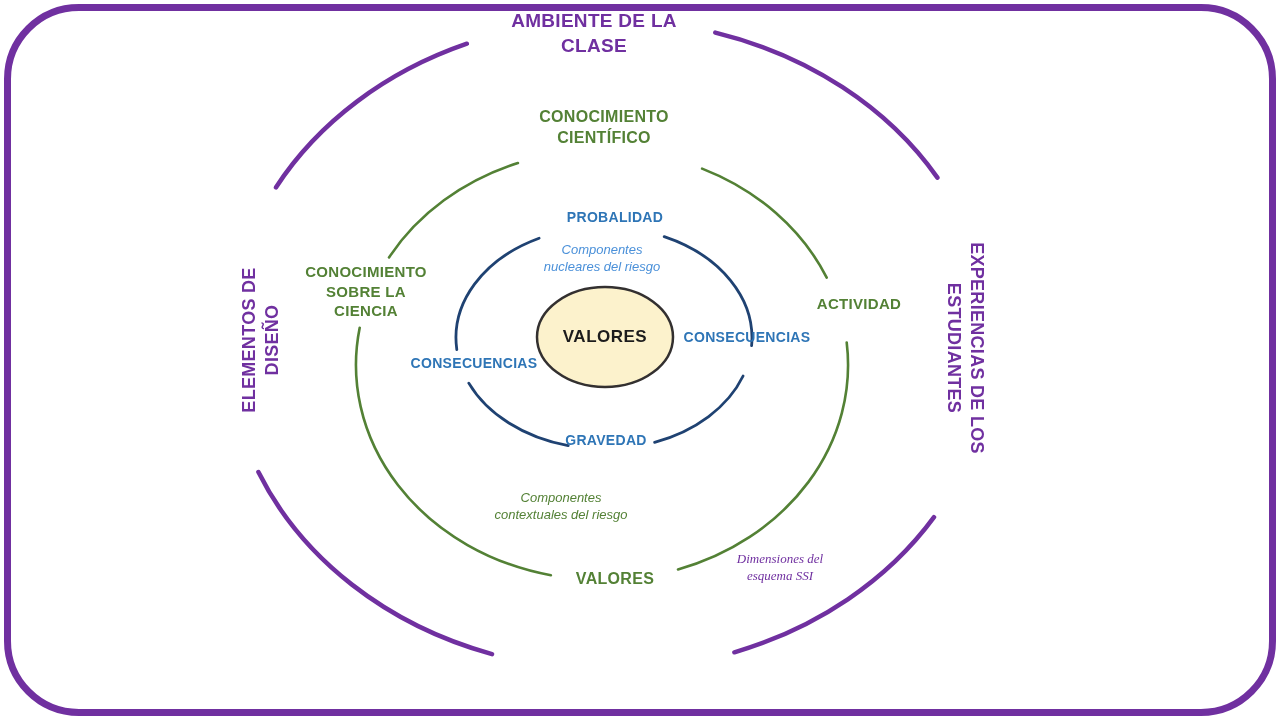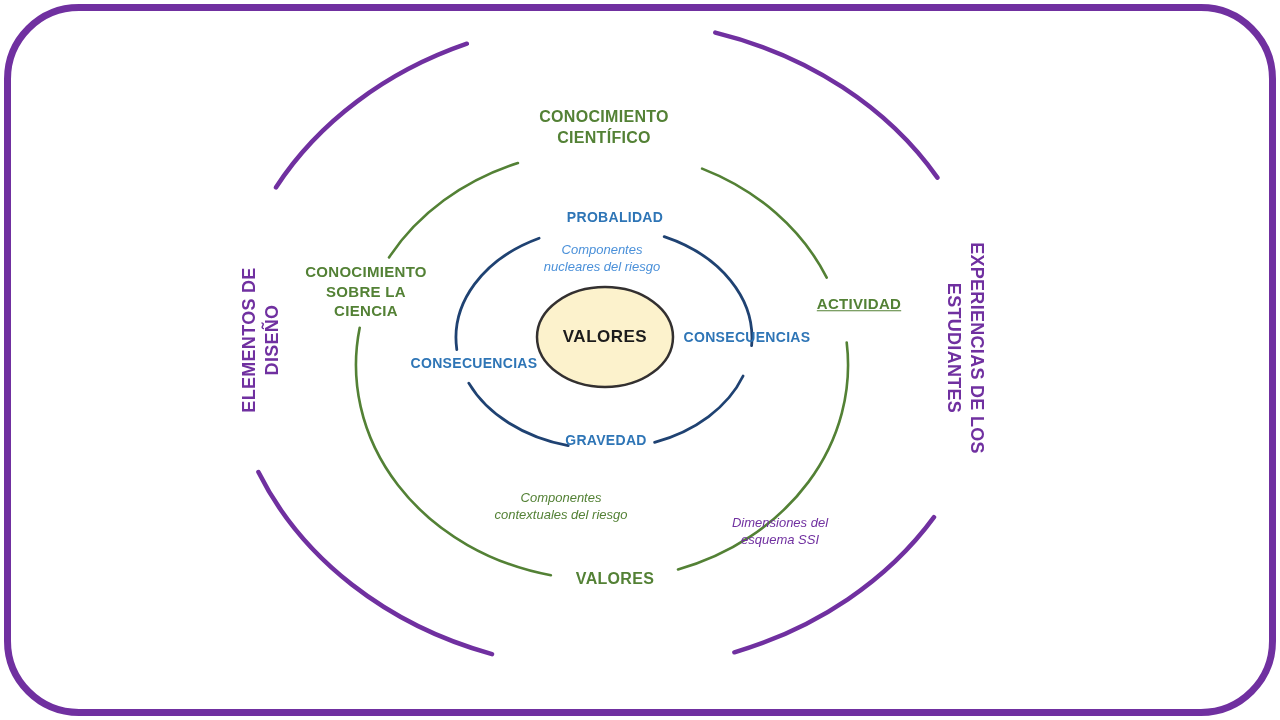--- a/index.html
+++ b/index.html
@@ -37,30 +37,32 @@
         <path d="M 359.7 327.7 A 246 215 0 0 0 550.9 575.3" fill="none" stroke-width="2.6" stroke-linecap="round" style="stroke: var(--ring_green);"></path>
         <path d="M 678.0 569.5 A 246 215 0 0 0 846.7 342.5" fill="none" stroke-width="2.6" stroke-linecap="round" style="stroke: var(--ring_green);"></path>
         <path d="M 539.1 238.2 A 148 111 0 0 0 456.8 349.6" fill="none" stroke-width="2.8" stroke-linecap="round" style="stroke: var(--ring_navy);"></path>
         <path d="M 468.8 383.1 A 148 111 0 0 0 568.2 445.7" fill="none" stroke-width="2.8" stroke-linecap="round" style="stroke: var(--ring_navy);"></path>
         <path d="M 654.6 442.3 A 148 111 0 0 0 743.1 376.0" fill="none" stroke-width="2.8" stroke-linecap="round" style="stroke: var(--ring_navy);"></path>
         <path d="M 751.6 345.7 A 148 111 0 0 0 664.2 236.6" fill="none" stroke-width="2.8" stroke-linecap="round" style="stroke: var(--ring_navy);"></path>
       </g>
     <ellipse id="center-ellipse" cx="605" cy="337" rx="68" ry="50" stroke-width="2.5" style="fill:var(--center_fill);stroke:var(--center_stroke);"></ellipse>
   </svg>
 
+  <div class="lbl purple f19" style="left:594px;top:34px;">AMBIENTE DE LA
+CLASE</div>
   <div class="lbl purple f18 rot-right" style="left:965px;top:348px;">EXPERIENCIAS DE LOS
 ESTUDIANTES</div>
   <div class="lbl purple f18 rot-left" style="left:261px;top:340px;">ELEMENTOS DE
 DISEÑO</div>
-  <div class="lbl purple f13 annot" style="left:780px;top:532px;">Dimensiones del
+  <div class="lbl purple f13 annot" style="left:780px;top:568px;font-family:Liberation Serif, serif;">Dimensiones del
 esquema SSI</div>
 
   <div class="lbl green f16" style="left:604px;top:128px;">CONOCIMIENTO
 CIENTÍFICO</div>
-  <div class="lbl green f15" style="left:859px;top:304px;text-decoration:underline;">ACTIVIDAD</div>
+  <div class="lbl green f15" style="left:859px;top:304px;">ACTIVIDAD</div>
   <div class="lbl green f16" style="left:615px;top:579px;">VALORES</div>
   <div class="lbl green f15" style="left:366px;top:291px;">CONOCIMIENTO
 SOBRE LA
 CIENCIA</div>
   <div class="lbl green f13 annot" style="left:561px;top:507px;">Componentes
 contextuales del riesgo</div>
 
   <div class="lbl blue f14" style="left:600px;top:217px;margin-left:15px;">PROBALIDAD</div>
   <div class="lbl blue f14" style="left:731px;top:337px;margin-left:16px;">CONSECUENCIAS</div>
   <div class="lbl blue f14" style="left:606px;top:440px;">GRAVEDAD</div>

